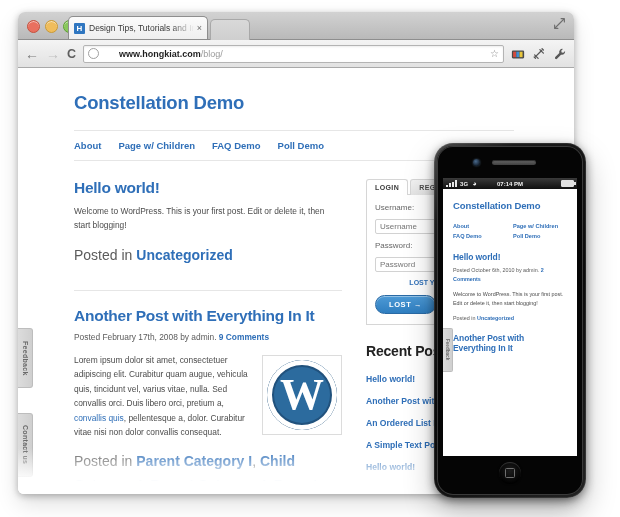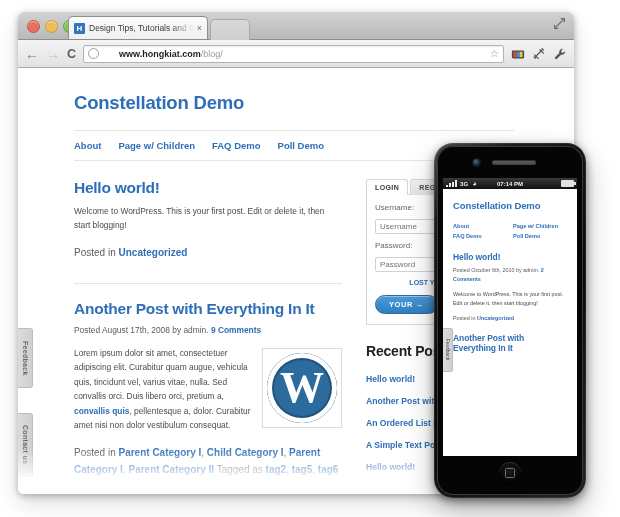--- a/index.html
+++ b/index.html
@@ -113,22 +113,22 @@
   .content{width:268px;flex:0 0 auto;}
   .sidebar{width:140px;flex:0 0 auto;}
 
   .post{margin-bottom:22px;}
   .post-title{
     font-size:15.5px;font-weight:bold;color:#2f6fb8;margin:0 0 7px 0;letter-spacing:-.25px;
   }
   .post-meta{font-size:8.4px;color:#5b5b5b;margin:0 0 11px 0;}
   .post-meta a{color:#2f6fb8;text-decoration:none;font-weight:bold;}
   .post-body{font-size:8.4px;color:#4c4c4c;line-height:1.72;margin:0 0 11px 0;}
-  .post-body a{color:#2f6fb8;text-decoration:none;font-weight:bold;text-align:center;}
-  .post-footer{font-size:10px;color:#5b5b5b;line-height:1.7;margin:0;}
+  .post-body a{color:#2f6fb8;text-decoration:none;font-weight:normal;text-align:center;}
+  .post-footer{font-size:14px;color:#5b5b5b;line-height:1.7;margin:0;}
   .post-footer a{color:#2f6fb8;text-decoration:none;font-weight:bold;}
   .post-sep{border-top:1px solid #e6e6e6;margin:0 0 16px 0;}
 
   .floatimg{float:right;margin:2px 0 6px 10px;}
   .wp-logo{
     width:70px;height:70px;border-radius:50%;
     background:radial-gradient(circle at 50% 45%, #2c6b9e 0 62%, #21527d 63% 100%);
     position:relative;overflow:hidden;
     box-shadow:inset 0 0 0 5px #ffffff, inset 0 0 0 7px #21527d;
   }
@@ -348,53 +348,53 @@
               <p class="post-footer">
                 <span>Posted in </span><a href="#">Uncategorized</a>
               </p>
             </article>
 
             <div class="post-sep"></div>
 
             <article class="post">
               <h2 class="post-title">Another Post with Everything In It</h2>
               <p class="post-meta">
-                <span>Posted August 17th, 2008 by admin.</span>
+                <span>Posted February 17th, 2008 by admin.</span>
                 <a href="#">9 Comments</a>
               </p>
 
               <div class="floatimg">
                 <div class="imgbox">
                   <div class="wp-logo">
                     <span class="w">W</span>
                   </div>
                 </div>
               </div>
 
-              <p class="post-body"><span>Lorem ipsum dolor sit amet, consectetuer adipiscing elit. Curabitur quam augue, vehicula quis, tincidunt vel, varius vitae, nulla. Sed convallis orci. Duis libero orci, pretium a, </span><a href="#">convallis quis</a><span>, pellentesque a, dolor. Curabitur amet nisi non dolor vestibulum consequat.</span></p>
+              <p class="post-body"><span>Lorem ipsum dolor sit amet, consectetuer adipiscing elit. Curabitur quam augue, vehicula quis, tincidunt vel, varius vitae, nulla. Sed convallis orci. Duis libero orci, pretium a, </span><a href="#">convallis quis</a><span>, pellentesque a, dolor. Curabitur vitae nisi non dolor convallis consequat.</span></p>
 
               <p class="post-footer"><span>Posted in </span><a href="#">Parent Category I</a>, <a href="#">Child Category I</a>, <a href="#">Parent Category I</a>, <a href="#">Parent Category II</a><span> Tagged as </span><a href="#">tag2</a>, <a href="#">tag5</a>, <a href="#">tag6</a></p>
             </article>
 
           </div>
 
           <aside class="sidebar">
 
             <div class="login-widget">
               <div class="login-tabs">
                 <span class="ltab active">LOGIN</span>
                 <span class="ltab">REGISTER</span>
               </div>
               <div class="login-box">
                 <p class="flabel">Username:</p>
                 <input class="finput" type="text" placeholder="Username" style="">
                 <p class="flabel">Password:</p>
                 <input class="finput" type="text" placeholder="Password" style="">
                 <p class="lost">LOST YOUR PASSWORD?</p>
-                <span class="login-btn">YOUR →</span>
+                <span class="login-btn">LOST →</span>
               </div>
             </div>
 
             <div class="widget">
               <h3 class="widget-title">Recent Posts</h3>
               <ul>
                 <li><a href="#">Hello world!</a></li>
                 <li><a href="#">Another Post with Everything In It</a></li>
                 <li><a href="#">An Ordered List Post</a></li>
                 <li><a href="#">A Simple Text Post</a></li>

